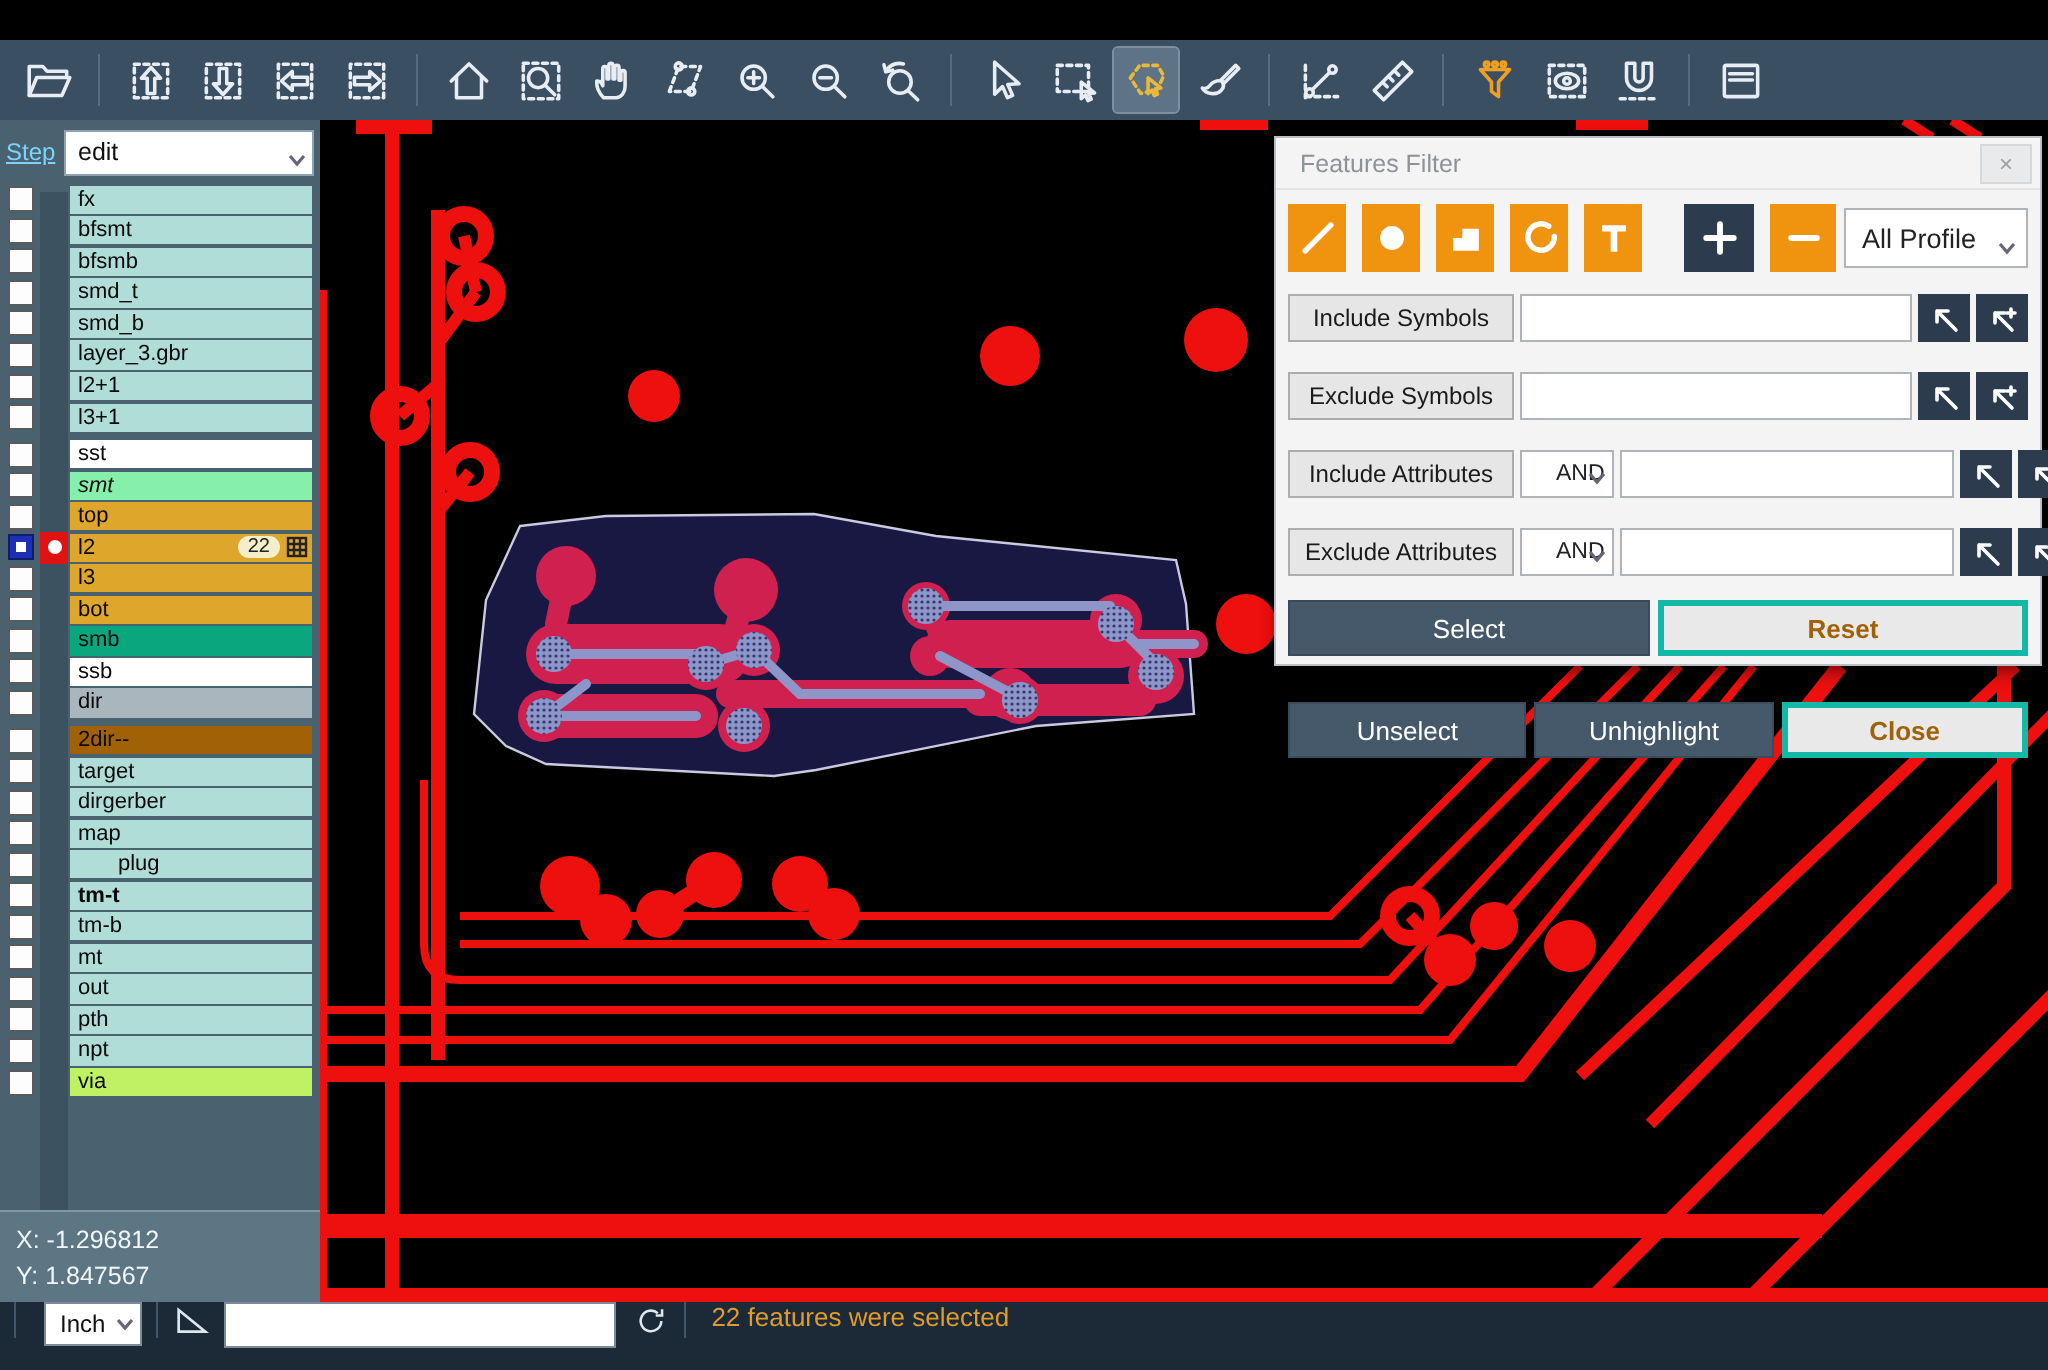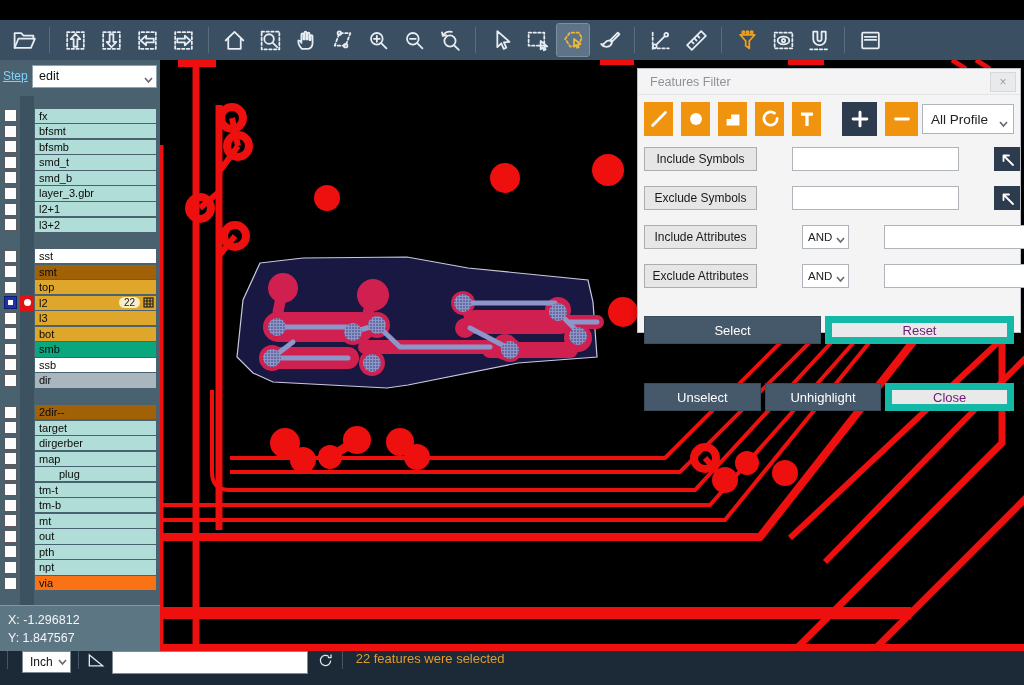--- a/index.html
+++ b/index.html
@@ -31,21 +31,21 @@
              background:#4a6170; z-index:20; }
   #ind-strip { position:absolute; left:20px; top:36px; bottom:0; width:14px; background:#3d5260; }
   #step-row { display:flex; align-items:center; height:32px; padding:0 3px; position:relative; }
   #step-label { color:#7dd3fc; font-size:12px; width:29px;text-decoration:underline; }
   #step-combo { flex:1; height:23px; background:#fff; border:1px solid #8fa2ad;
                 display:flex; align-items:center; font-size:12.5px; color:#111;
                 padding-left:6px; position:relative; }
   #step-combo .chev { position:absolute; right:4px; top:7px; width:8px; height:8px; }
   .chev svg { width:9px; height:8px; stroke:#667; stroke-width:1.6; fill:none; }
   #layer-list { position:relative; }
-  .layer-group { margin-bottom:3px;margin-top:16px; }
+  .layer-group { margin-bottom:3px; }
   .layer-row { display:flex; align-items:center; height:15.55px; position:relative; }
   .cb { width:13px; height:13px; background:#fdfdfd; border:1.5px solid #5a5a5a;
         margin-left:4px; flex:0 0 13px; }
   .cb.checked { background:#1d2fb5; border-color:#101c66; position:relative; }
   .cb.checked::after { content:""; position:absolute; left:2.5px; top:2.5px; width:5px; height:5px; background:#fff; }
   .ind { width:14px; height:15.55px; margin-left:3px; flex:0 0 14px; position:relative; }
   .ind.active { background:#e01212; }
   .ind.active::after { content:""; position:absolute; left:3.5px; top:4.2px; width:7px; height:7px;
                        border-radius:50%; background:#fff; }
   .lname { flex:1; height:14.2px; margin:0 4px 0 1px; font-size:11px; color:#0a0a0a;
@@ -100,40 +100,40 @@
   .tool-btn { width:29px; height:34px; margin-right:8px; display:flex; align-items:center;
               justify-content:center; }
   .tool-btn.orange { background:#f09410; }
   .tool-btn.navy { background:#2c3b4e; width:35px; margin-left:13px; }
   .tool-btn.orange2 { background:#f09410; width:33px; margin-right:0; }
   .tool-btn svg { width:22px; height:22px; }
   #profile-combo { margin-left:auto; width:92px; height:30px; background:#fff;
                    border:1px solid #aeb4b9; display:flex; align-items:center;
                    font-size:13.5px; color:#222; padding-left:8px; position:relative; }
   #profile-combo .chev { position:absolute; right:5px; top:11px; }
-  .f-row { display:flex; align-items:center; margin:5px 6px 0 6px; height:34px;gap:32px; }
+  .f-row { display:flex; align-items:center; margin:5px 6px 0 6px; height:34px; }
   .f-label { width:113px; height:24px; background:#e6e6e6; border:1px solid #adadad;
              font-size:12px; color:#1a1a1a; display:flex; align-items:center;
              justify-content:center; flex:0 0 113px; }
-  .f-and { width:47px; height:24px; background:#fff; border:1px solid #aeb4b9; margin-left:13px;
-           font-size:11.5px; color:#222; display:flex; align-items:center; padding-left:5px;
+  .f-and { width:47px; height:24px; background:#fff; border:1px solid #aeb4b9; margin-left:3px;
+           font-size:11.5px; color:#222; display:flex; align-items:center; padding-left:17px;
            position:relative; flex:0 0 47px; }
   .f-and .chev { position:absolute; right:3px; top:8px; }
   .f-input { flex:1; height:24px; background:#fff; border:1px solid #aeb4b9; margin-left:3px;
              font-size:12px; padding:0 5px; font-family:"Liberation Sans",sans-serif; }
   .f-arrow { width:26px; height:24px; background:#2c3b4e; margin-left:3px; flex:0 0 26px;
              display:flex; align-items:center; justify-content:center; }
   .f-arrow svg { width:17px; height:17px; stroke:#fff; stroke-width:1.8; fill:none;
                  stroke-linecap:round; stroke-linejoin:round; }
-  .a-row { display:flex; margin:23px 6px 0 6px; height:44px; }
+  .a-row { display:flex; margin:7px 6px 0 6px; height:44px; }
   .a-btn { flex:1; height:28px; margin-right:4px; font-size:13px; display:flex;
            align-items:center; justify-content:center; }
   .a-btn:last-child { margin-right:0; }
   .a-btn.dark { background:#46596b; color:#fff; border:1px solid #3a4c5c; }
-  .a-btn.light { background:#e9e9e9; color:#701a75; border:7px solid #14b8a6; }
+  .a-btn.light { background:#e9e9e9; color:#a16207; border:3px solid #14b8a6;font-weight:bold; }
 </style>
 </head>
 <body>
 
 <svg width="0" height="0" style="position:absolute">
   <defs>
     <symbol id="i-open-folder" viewBox="0 0 24 24">
         <path d="M2.5 19 V5 h6.5 l2 2.3 h9.5 v3"></path>
         <path d="M2.5 19 l3.6-8.7 H22 L18.2 19 z"></path>
       </symbol>
@@ -422,36 +422,36 @@
             <span class="cb"></span>
             <span class="ind"></span>
             <span class="lname" style="background: rgb(176, 221, 215);">
               <span class="txt">l2+1</span>
             </span>
           </div>
           <div class="layer-row">
             <span class="cb"></span>
             <span class="ind"></span>
             <span class="lname" style="background: rgb(176, 221, 215);">
-              <span class="txt">l3+2</span>
+              <span class="txt">l3+1</span>
             </span>
           </div>
         </div>
         <div class="layer-group">
           <div class="layer-row">
             <span class="cb"></span>
             <span class="ind"></span>
             <span class="lname" style="background: rgb(255, 255, 255);">
               <span class="txt">sst</span>
             </span>
           </div>
           <div class="layer-row">
             <span class="cb"></span>
             <span class="ind"></span>
-            <span class="lname" style="background: #a16207;">
+            <span class="lname" style="background: #86efac; font-style: italic;">
               <span class="txt">smt</span>
             </span>
           </div>
           <div class="layer-row">
             <span class="cb"></span>
             <span class="ind"></span>
             <span class="lname" style="background: rgb(223, 166, 44);">
               <span class="txt">top</span>
             </span>
           </div>
@@ -535,21 +535,21 @@
           <div class="layer-row">
             <span class="cb"></span>
             <span class="ind"></span>
             <span class="lname" style="background: rgb(176, 221, 215); padding-left: 24px;">
               <span class="txt">plug</span>
             </span>
           </div>
           <div class="layer-row">
             <span class="cb"></span>
             <span class="ind"></span>
-            <span class="lname" style="background: rgb(176, 221, 215);">
+            <span class="lname" style="background: rgb(176, 221, 215); font-weight: bold;">
               <span class="txt">tm-t</span>
             </span>
           </div>
           <div class="layer-row">
             <span class="cb"></span>
             <span class="ind"></span>
             <span class="lname" style="background: rgb(176, 221, 215);">
               <span class="txt">tm-b</span>
             </span>
           </div>
@@ -577,21 +577,21 @@
           <div class="layer-row">
             <span class="cb"></span>
             <span class="ind"></span>
             <span class="lname" style="background: rgb(176, 221, 215);">
               <span class="txt">npt</span>
             </span>
           </div>
           <div class="layer-row">
             <span class="cb"></span>
             <span class="ind"></span>
-            <span class="lname" style="background: #f97316;">
+            <span class="lname" style="background: #bef264;">
               <span class="txt">via</span>
             </span>
           </div>
         </div>
       </div>
   </div>
 
   <div id="coords">
     <div>X: -1.296812</div>
     <div>Y: 1.847567</div>

